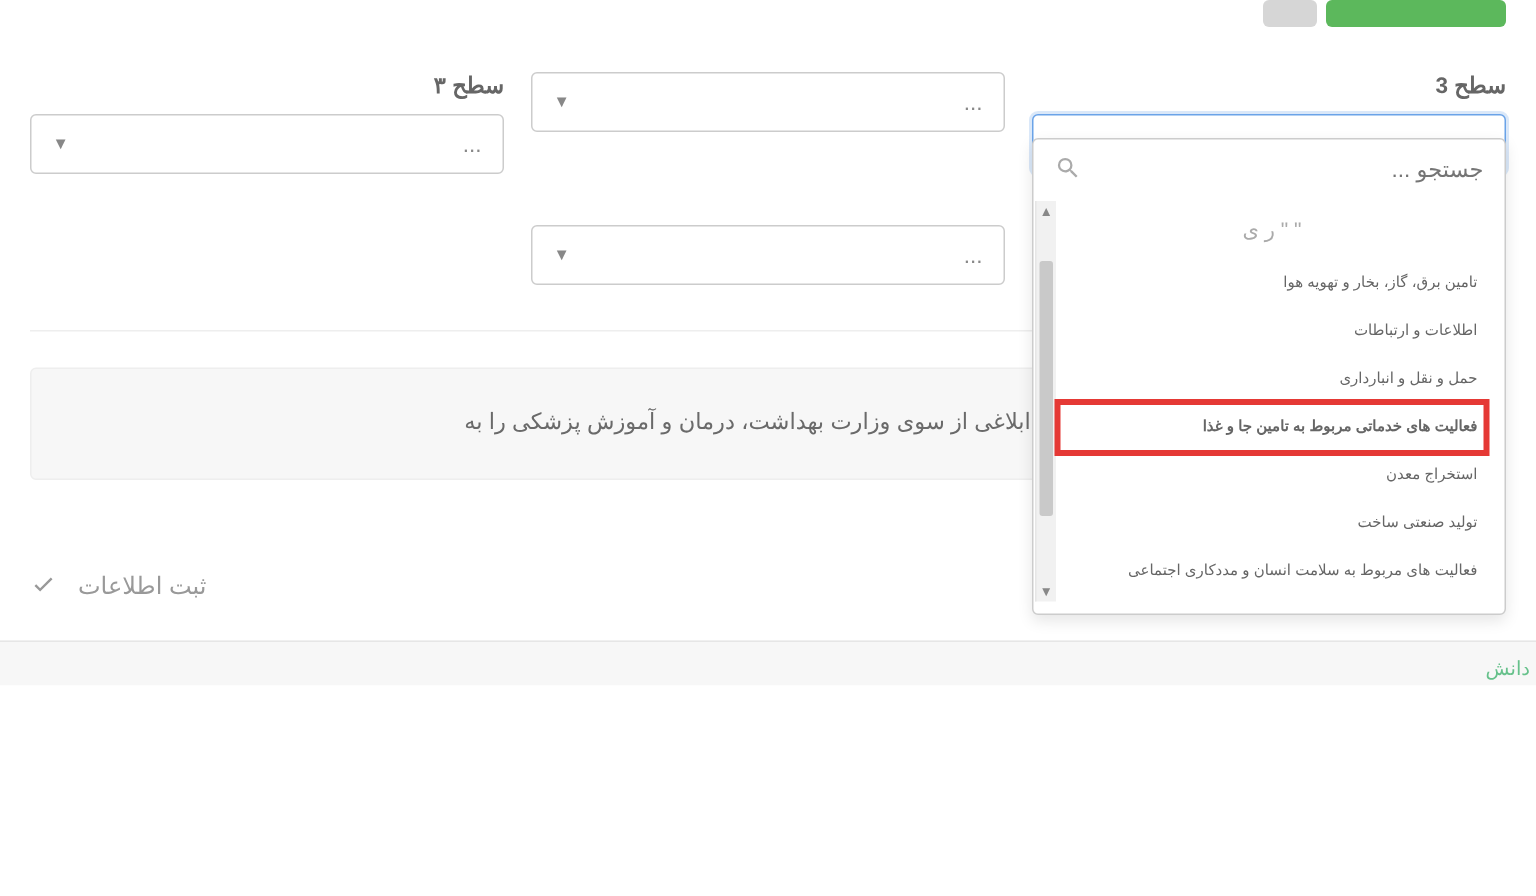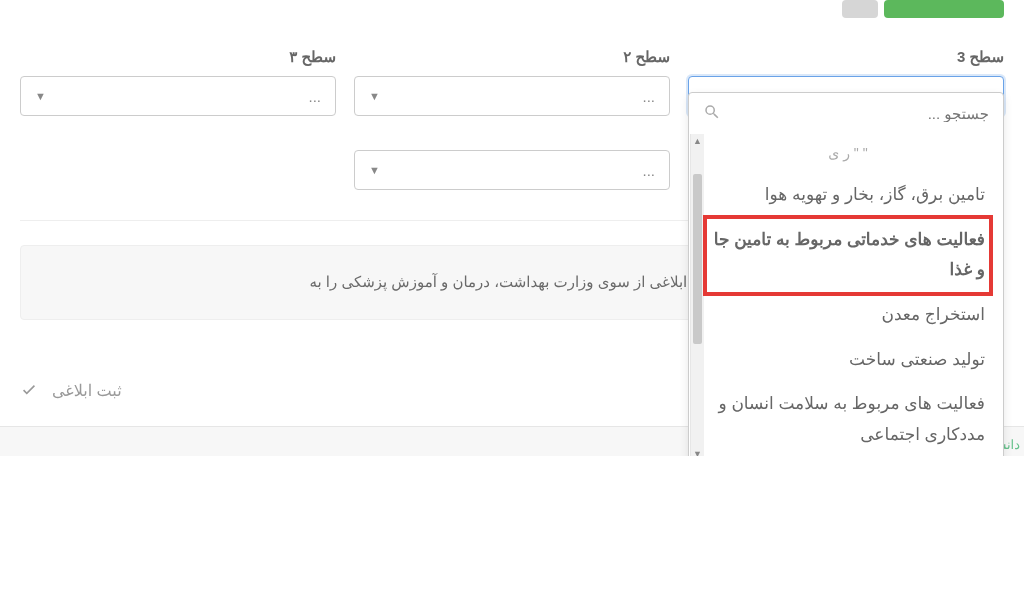--- a/index.html
+++ b/index.html
@@ -165,21 +165,21 @@
       max-height: 430px;
       overflow: hidden;
       padding: 0 0 12px 0;
     }
     .dropdown-list {
       padding: 0 16px 0 20px;
     }
     .dropdown-item {
       padding: 7px 2px;
       color: #666;
-      font-size: 17px;
+      font-size: 10px;
       text-align: right;
       cursor: pointer;
       line-height: 1.8;
     }
     .dropdown-item.highlighted {
       position: relative;
       font-weight: bold;
     }
     .dropdown-item.highlighted::after {
       content: '';
@@ -251,21 +251,20 @@
 
   <div class="levels-grid">
     <div class="field-group">
       <label class="field-label">سطح 3</label>
       <div class="select-box active">
         <span class="select-placeholder">...</span>
         <span class="select-caret">▼</span>
       </div>
     </div>
     <div class="field-group">
-      <label class="field-label">سطح ۲</label>
       <div class="select-box">
         <span class="select-placeholder">...</span>
         <span class="select-caret">▼</span>
       </div>
     </div>
     <div class="field-group">
       <label class="field-label">سطح ۳</label>
       <div class="select-box">
         <span class="select-placeholder">...</span>
         <span class="select-caret">▼</span>
@@ -285,21 +284,21 @@
   </div>
 
   <div class="divider"></div>
 
   <div class="notice">
     <span>ده متعهد می شوم که تمامی راهنماهای بهداشتی ابلاغی از سوی وزارت بهداشت، درمان و آموزش پزشکی را به</span>
   </div>
 
   <div class="submit-row">
     <button class="submit-btn">
-      <span>ثبت ابلاغی</span>
+      <span>ثبت اطلاعات</span>
       <span class="check-icon">
         <svg viewBox="0 0 24 24">
             <path d="M9 16.2l-3.5-3.5L4 14.2l5 5 11-11-1.5-1.5z"></path>
           </svg>
       </span>
     </button>
   </div>
 
   <div class="dropdown-panel">
     <div class="dropdown-search">
@@ -313,20 +312,22 @@
     <div class="dropdown-scroll">
       <div class="dd-scrollbar-track">
         <div class="dd-scrollbar-arrow up">▲</div>
         <div class="dd-scrollbar-thumb"></div>
         <div class="dd-scrollbar-arrow down">▼</div>
       </div>
       <div class="dropdown-list" id="dropdown-list">
         <div class="dropdown-item top-hint">ر   ی  "    "</div>
 
       <div class="dropdown-item">تامین برق، گاز، بخار و تهویه هوا</div>
+          <div class="dropdown-item">اطلاعات و ارتباطات</div>
+          <div class="dropdown-item">حمل و نقل و انبارداری</div>
           <div class="dropdown-item highlighted">فعالیت های خدماتی مربوط به تامین جا و غذا</div>
           <div class="dropdown-item">استخراج معدن</div>
           <div class="dropdown-item">تولید صنعتی ساخت</div>
           <div class="dropdown-item">فعالیت های مربوط به سلامت انسان و مددکاری اجتماعی</div>
         </div>
     </div>
   </div>
 
 </div>
 

